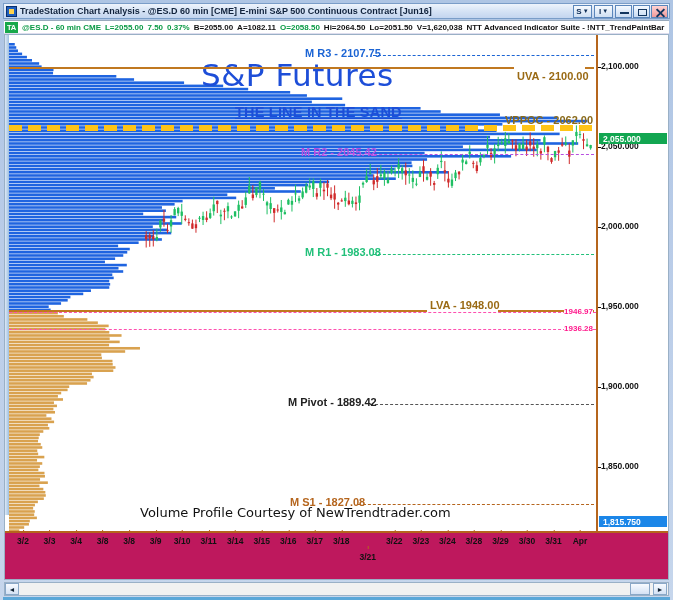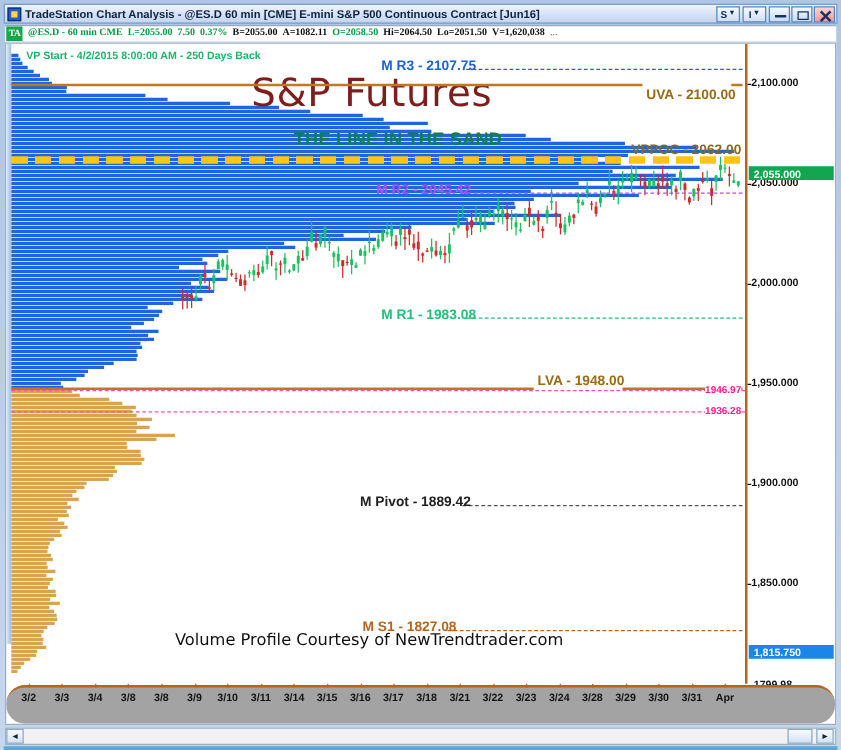--- a/index.html
+++ b/index.html
@@ -54,24 +54,23 @@
   .min i { left: 4px; bottom: 3px; width: 9px; height: 2px; }
   .max i { left: 4px; top: 3px; width: 9px; height: 7px; border: 1px solid #12355f; background: none; }
   .cls { background: linear-gradient(180deg,#ffd3d3,#f09a9a); }
   .cls i:first-child { left: 3px; top: 6px; width: 11px; height: 2px; transform: rotate(45deg); }
   .cls i:last-child  { left: 3px; top: 6px; width: 11px; height: 2px; transform: rotate(-45deg); }
 
   
   .statusline {
     position: absolute; left: 4px; top: 20px; right: 4px; height: 14px;
     background: #ffffff; border-top: 1px solid #9ab; border-bottom: 1px solid #dde;
-    display: flex; gap: 4px;
+    display: flex; align-items: center; gap: 4px;
     font-size: 8px; font-weight: bold; white-space: nowrap; overflow: hidden;
     padding-left: 1px;
-    font-family: Liberation Serif, serif;
   }
   .ta-badge {
     background: #17a84a; color: #fff; font-size: 7.5px; font-weight: bold;
     padding: 1px 2px; letter-spacing: -0.2px; flex: 0 0 auto;
   }
   .s-green { color: #0b9a45; }
   .s-black { color: #111; }
   .s-gray  { color: #555; font-weight: normal; }
 
   
@@ -83,22 +82,22 @@
   .plot {
     position: absolute; left: 0; top: 0; right: 72px; bottom: 32px;
     overflow: hidden;
   }
   .priceaxis {
     position: absolute; top: 0; right: 0; width: 72px; bottom: 32px;
     border-left: 2px solid #b5651d;
     background: #fff;
   }
   .dateaxis {
-    position: absolute; left: 0; right: 0; bottom: 0; height: 31px;
-    border-top: 2px solid #b5651d; background: #a3a3a3; border-radius: 15px;
+    position: absolute; left: 0; right: 0; bottom: 0; height: 48px;
+    border-top: 2px solid #b5651d; background: #be185d;
   }
 
   
   .leftbar {
     position: absolute; left: 0; top: 0; width: 4px; bottom: 32px;
     background: linear-gradient(90deg,#dce8f6,#9fc0e0);
   }
 
   
   .lvl { position: absolute; left: 0; right: 0; height: 0; }
@@ -113,27 +112,27 @@
   .dash-brown { border-top: 1px dashed #b5651d; }
   .dash-gray  { border-top: 1px dashed #555; }
   .sol-brown  { border-top: 2px solid #c07820; }
   .dot-pink   { border-top: 1px dashed #ff4fb0; }
   .poc-line {
     position: absolute; left: 0; right: 0; top: 0; height: 6px;
     background: repeating-linear-gradient(90deg,#ffc416 0px,#ffc416 13px,transparent 13px,transparent 19px);
   }
 
   .bigtitle {
-    position: absolute; font-size: 31px; font-weight: normal; color: #7f1d1d;
+    position: absolute; font-size: 31px; font-weight: normal; color: #1d4ed8;
     letter-spacing: 0.5px; white-space: nowrap;
     font-family: "DejaVu Sans", sans-serif;
   }
   .sandtitle {
-    position: absolute; font-size: 14.5px; font-weight: bold; color: #15803d;
-    white-space: nowrap; letter-spacing: 0.2px;
+    position: absolute; font-size: 14.5px; font-weight: bold; color: #1d4ed8;
+    white-space: nowrap; letter-spacing: 0.2px; text-decoration: underline;
   }
   .vpstart {
     position: absolute; font-size: 8.5px; font-weight: bold; color: #1fb36b;
     white-space: nowrap;
   }
   .courtesy {
     position: absolute; font-size: 13px; color: #111; white-space: nowrap;
     font-family: "DejaVu Sans", sans-serif;
   }
   .callout {
@@ -237,20 +236,21 @@
     <span class="s-green">@ES.D - 60 min  CME</span>
     <span class="s-green">L=2055.00</span>
     <span class="s-green">7.50</span>
     <span class="s-green">0.37%</span>
     <span class="s-black">B=2055.00</span>
     <span class="s-black">A=1082.11</span>
     <span class="s-green">O=2058.50</span>
     <span class="s-black">Hi=2064.50</span>
     <span class="s-black">Lo=2051.50</span>
     <span class="s-black">V=1,620,038</span>
+    <span class="s-black">NTT Advanced Indicator Suite - !NTT_TrendPaintBar</span>
     <span class="s-gray">...</span>
   </div>
 
   <div class="chartwrap">
 
     <div class="plot" id="plot">
 
       <svg id="vp" width="597" height="512" viewBox="0 0 597 512">
           <rect x="4" y="7.999500031248047" width="5.763096638884259" height="2.6" fill="#1f64e0"></rect>
           <rect x="4" y="11.199300043747266" width="7.264977194055216" height="2.6" fill="#1f64e0"></rect>
@@ -656,21 +656,20 @@
           <rect x="578.0111111111111" y="98.21640343562632" width="1" height="15.965168372495327" fill="#d02b2b"></rect>
           <rect x="577.3333333333333" y="104.11530042808806" width="2.355555555555555" height="1.659869667461507" fill="#d02b2b"></rect>
           <rect x="581.5666666666667" y="103.587036296369" width="1" height="7.781154471611373" fill="#1fbf63"></rect>
           <rect x="580.8888888888889" y="109.29593089692371" width="2.355555555555555" height="2.0317732046770516" fill="#1fbf63"></rect>
           <rect x="585.1222222222221" y="109.81514062657011" width="1" height="4.889342866017856" fill="#1fbf63"></rect>
           <rect x="584.4444444444443" y="110.03277762860667" width="2.355555555555555" height="3.2005611398239324" fill="#1fbf63"></rect>
         </svg>
 
       <div class="leftbar"></div>
 
-      <div class="vpstart" id="vpstart" style="left: 16px; top: 4px;">VP Start - 4/2/2015 8:00:00 AM - 250 Days Back</div>
       <div class="bigtitle" id="bigtitle" style="left: 196px; top: 22px;">S&amp;P Futures</div>
       <div class="sandtitle" id="sandtitle" style="left: 230px; top: 68.7942px;">THE LINE IN THE SAND</div>
       <div class="courtesy" id="courtesy" style="left: 122px; top: 470px; margin-left: 13px;">Volume Profile Courtesy of NewTrendtrader.com</div>
 
 
       <div id="levels">
           <div class="lvl" style="top: 19.5988px;">
             <div class="ln dash-blue" style="left: 367.8px; right: 2px;"></div>
             <div class="lbl" style="left: 300px; color: rgb(27, 100, 212);">M R3 - 2107.75</div>
           </div>
@@ -746,21 +745,21 @@
         <div class="dtick" style="left: 97.5714px;">3/8</div>
         <div class="dtick" style="left: 124.095px;">3/8</div>
         <div class="dtick" style="left: 150.619px;">3/9</div>
         <div class="dtick" style="left: 177.143px;">3/10</div>
         <div class="dtick" style="left: 203.667px;">3/11</div>
         <div class="dtick" style="left: 230.19px;">3/14</div>
         <div class="dtick" style="left: 256.714px;">3/15</div>
         <div class="dtick" style="left: 283.238px;">3/16</div>
         <div class="dtick" style="left: 309.762px;">3/17</div>
         <div class="dtick" style="left: 336.286px;">3/18</div>
-        <div class="dtick" style="left: 362.81px;">3/21</div>
+        <div class="dtick" style="left: 362.81px; margin-top: 16px;">3/21</div>
         <div class="dtick" style="left: 389.333px;">3/22</div>
         <div class="dtick" style="left: 415.857px;">3/23</div>
         <div class="dtick" style="left: 442.381px;">3/24</div>
         <div class="dtick" style="left: 468.905px;">3/28</div>
         <div class="dtick" style="left: 495.429px;">3/29</div>
         <div class="dtick" style="left: 521.952px;">3/30</div>
         <div class="dtick" style="left: 548.476px;">3/31</div>
         <div class="dtick" style="left: 575px;">Apr</div>
       </div>
   </div>

